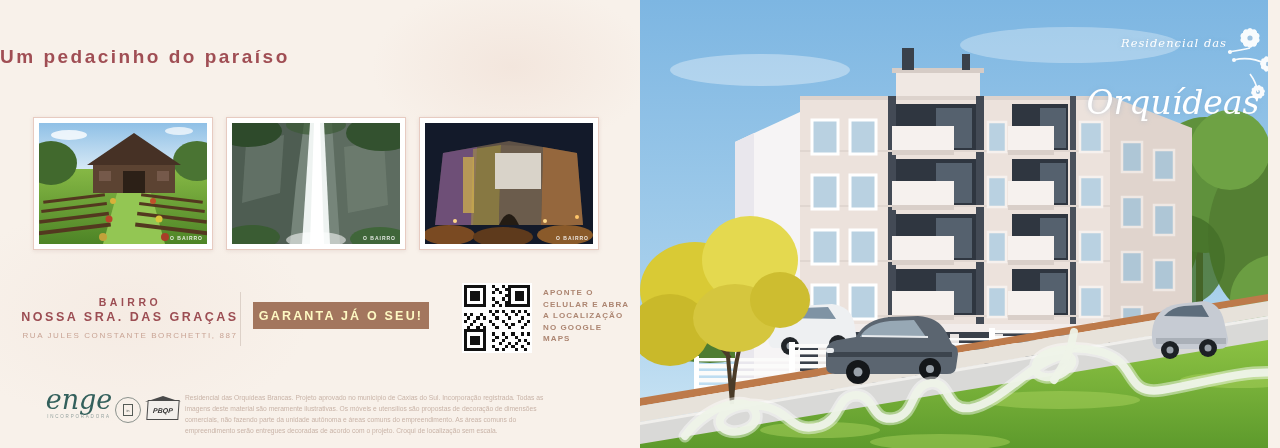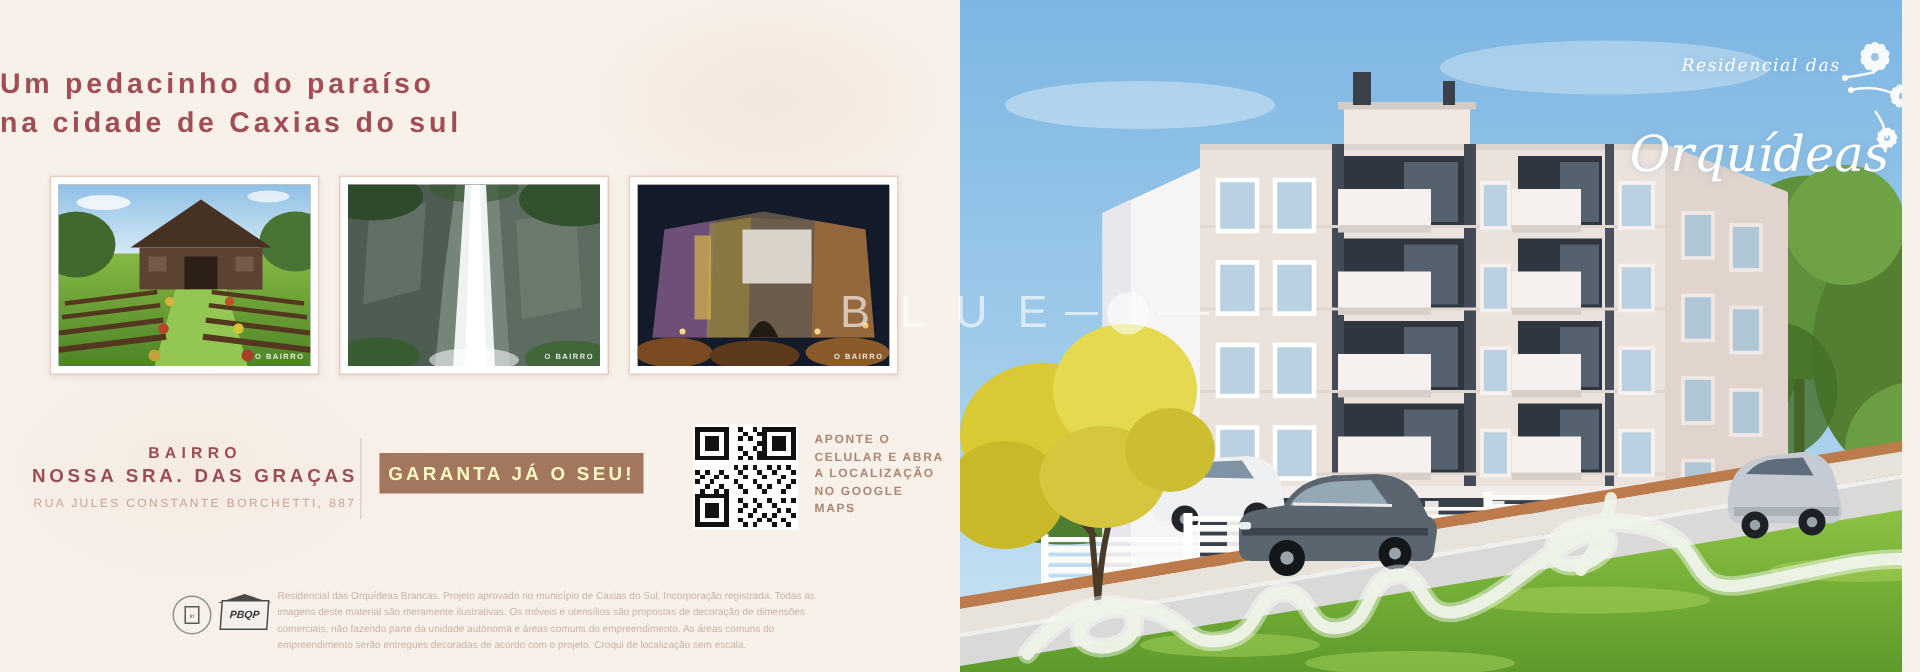--- a/index.html
+++ b/index.html
@@ -76,21 +76,20 @@
 </style>
 </head>
 <body>
 
 <div class="canvas">
 
   <div class="left-panel">
 
     <div class="title">
       <div>Um pedacinho do paraíso</div>
-      <div>na cidade de Caxias do sul</div>
     </div>
 
     <div class="photos">
 
       <div class="photo">
         <div class="photo-img">
           <svg width="168" height="121" viewBox="0 0 168 121">
             <defs>
               <linearGradient id="p1sky" x1="0" y1="0" x2="0" y2="1">
                 <stop offset="0" stop-color="#8fc0e6"></stop>
@@ -207,20 +206,24 @@
         <g fill="#111">
           <rect x="2" y="2" width="3" height="3"></rect>
             <rect x="16" y="2" width="3" height="3"></rect>
             <rect x="2" y="16" width="3" height="3"></rect>
           <path d="M9 0h1v1H9zM12 0h1v1h-1zM10 1h1v1h-1zM13 1h1v1h-1zM9 2h1v1H9zM11 2h1v1h-1zM13 3h1v1h-1zM9 4h1v1H9zM12 4h1v1h-1zM10 5h1v1h-1zM13 5h1v1h-1zM9 6h1v1H9zM11 6h1v1h-1zM13 6h1v1h-1zM8 8h1v1H8zM10 8h1v1h-1zM12 8h1v1h-1zM15 8h1v1h-1zM17 8h1v1h-1zM19 8h1v1h-1zM0 9h1v1H0zM2 9h1v1H2zM5 9h1v1H5zM9 9h1v1H9zM13 9h1v1h-1zM16 9h1v1h-1zM20 9h1v1h-1zM1 10h1v1H1zM4 10h1v1H4zM6 10h1v1H6zM10 10h1v1h-1zM14 10h1v1h-1zM18 10h1v1h-1zM0 11h1v1H0zM3 11h1v1H3zM8 11h1v1H8zM12 11h1v1h-1zM17 11h1v1h-1zM20 11h1v1h-1zM2 12h1v1H2zM5 12h1v1H5zM9 12h1v1H9zM13 12h1v1h-1zM15 12h1v1h-1zM19 12h1v1h-1zM1 13h1v1H1zM4 13h1v1H4zM6 13h1v1H6zM10 13h1v1h-1zM14 13h1v1h-1zM18 13h1v1h-1zM9 15h1v1H9zM12 15h1v1h-1zM15 15h1v1h-1zM18 15h1v1h-1zM20 15h1v1h-1zM10 16h1v1h-1zM13 16h1v1h-1zM16 16h1v1h-1zM9 17h1v1H9zM12 17h1v1h-1zM17 17h1v1h-1zM19 17h1v1h-1zM11 18h1v1h-1zM14 18h1v1h-1zM16 18h1v1h-1zM20 18h1v1h-1zM9 19h1v1H9zM13 19h1v1h-1zM15 19h1v1h-1zM18 19h1v1h-1zM10 20h1v1h-1zM12 20h1v1h-1zM16 20h1v1h-1zM19 20h1v1h-1z"></path>
         </g>
       </svg>
     </div>
     <div class="qr-caption">APONTE O CELULAR E ABRA A LOCALIZAÇÃO NO GOOGLE MAPS</div>
 
+    <div class="enge">
+      <div class="enge-script">enge</div>
+      <div class="enge-sub">INCORPORADORA</div>
+    </div>
     <div class="seal">
       <div class="seal-core">in</div>
     </div>
     <div class="pbqp-roof"></div>
     <div class="pbqp">
       <span class="pbqp-label">PBQP</span>
     </div>
 
     <p class="disclaimer">Residencial das Orquídeas Brancas. Projeto aprovado no município de Caxias do Sul. Incorporação registrada. Todas as imagens deste material são meramente ilustrativas. Os móveis e utensílios são propostas de decoração de dimensões comerciais, não fazendo parte da unidade autônoma e áreas comuns do empreendimento. As áreas comuns do empreendimento serão entregues decoradas de acordo com o projeto. Croqui de localização sem escala.</p>
   </div>
@@ -491,19 +494,13 @@
               <circle r="2" fill="#9fc3e0"></circle>
           </g>
           <path d="M8 30 Q22 28 30 26 M14 38 Q30 34 46 42 M30 52 Q36 60 38 70" stroke="#ffffff" stroke-width="1.6" fill="none"></path>
           <circle cx="10" cy="30" r="2"></circle>
             <circle cx="14" cy="38" r="2"></circle>
         </g>
       </svg>
     </div>
   </div>
 
-  <div class="watermark">
-    <span class="wm-text">BLUE</span>
-    <span class="wm-line1"></span>
-    <span class="wm-circle"></span>
-    <span class="wm-line2"></span>
-  </div>
 </div>
 
 </body></html>

